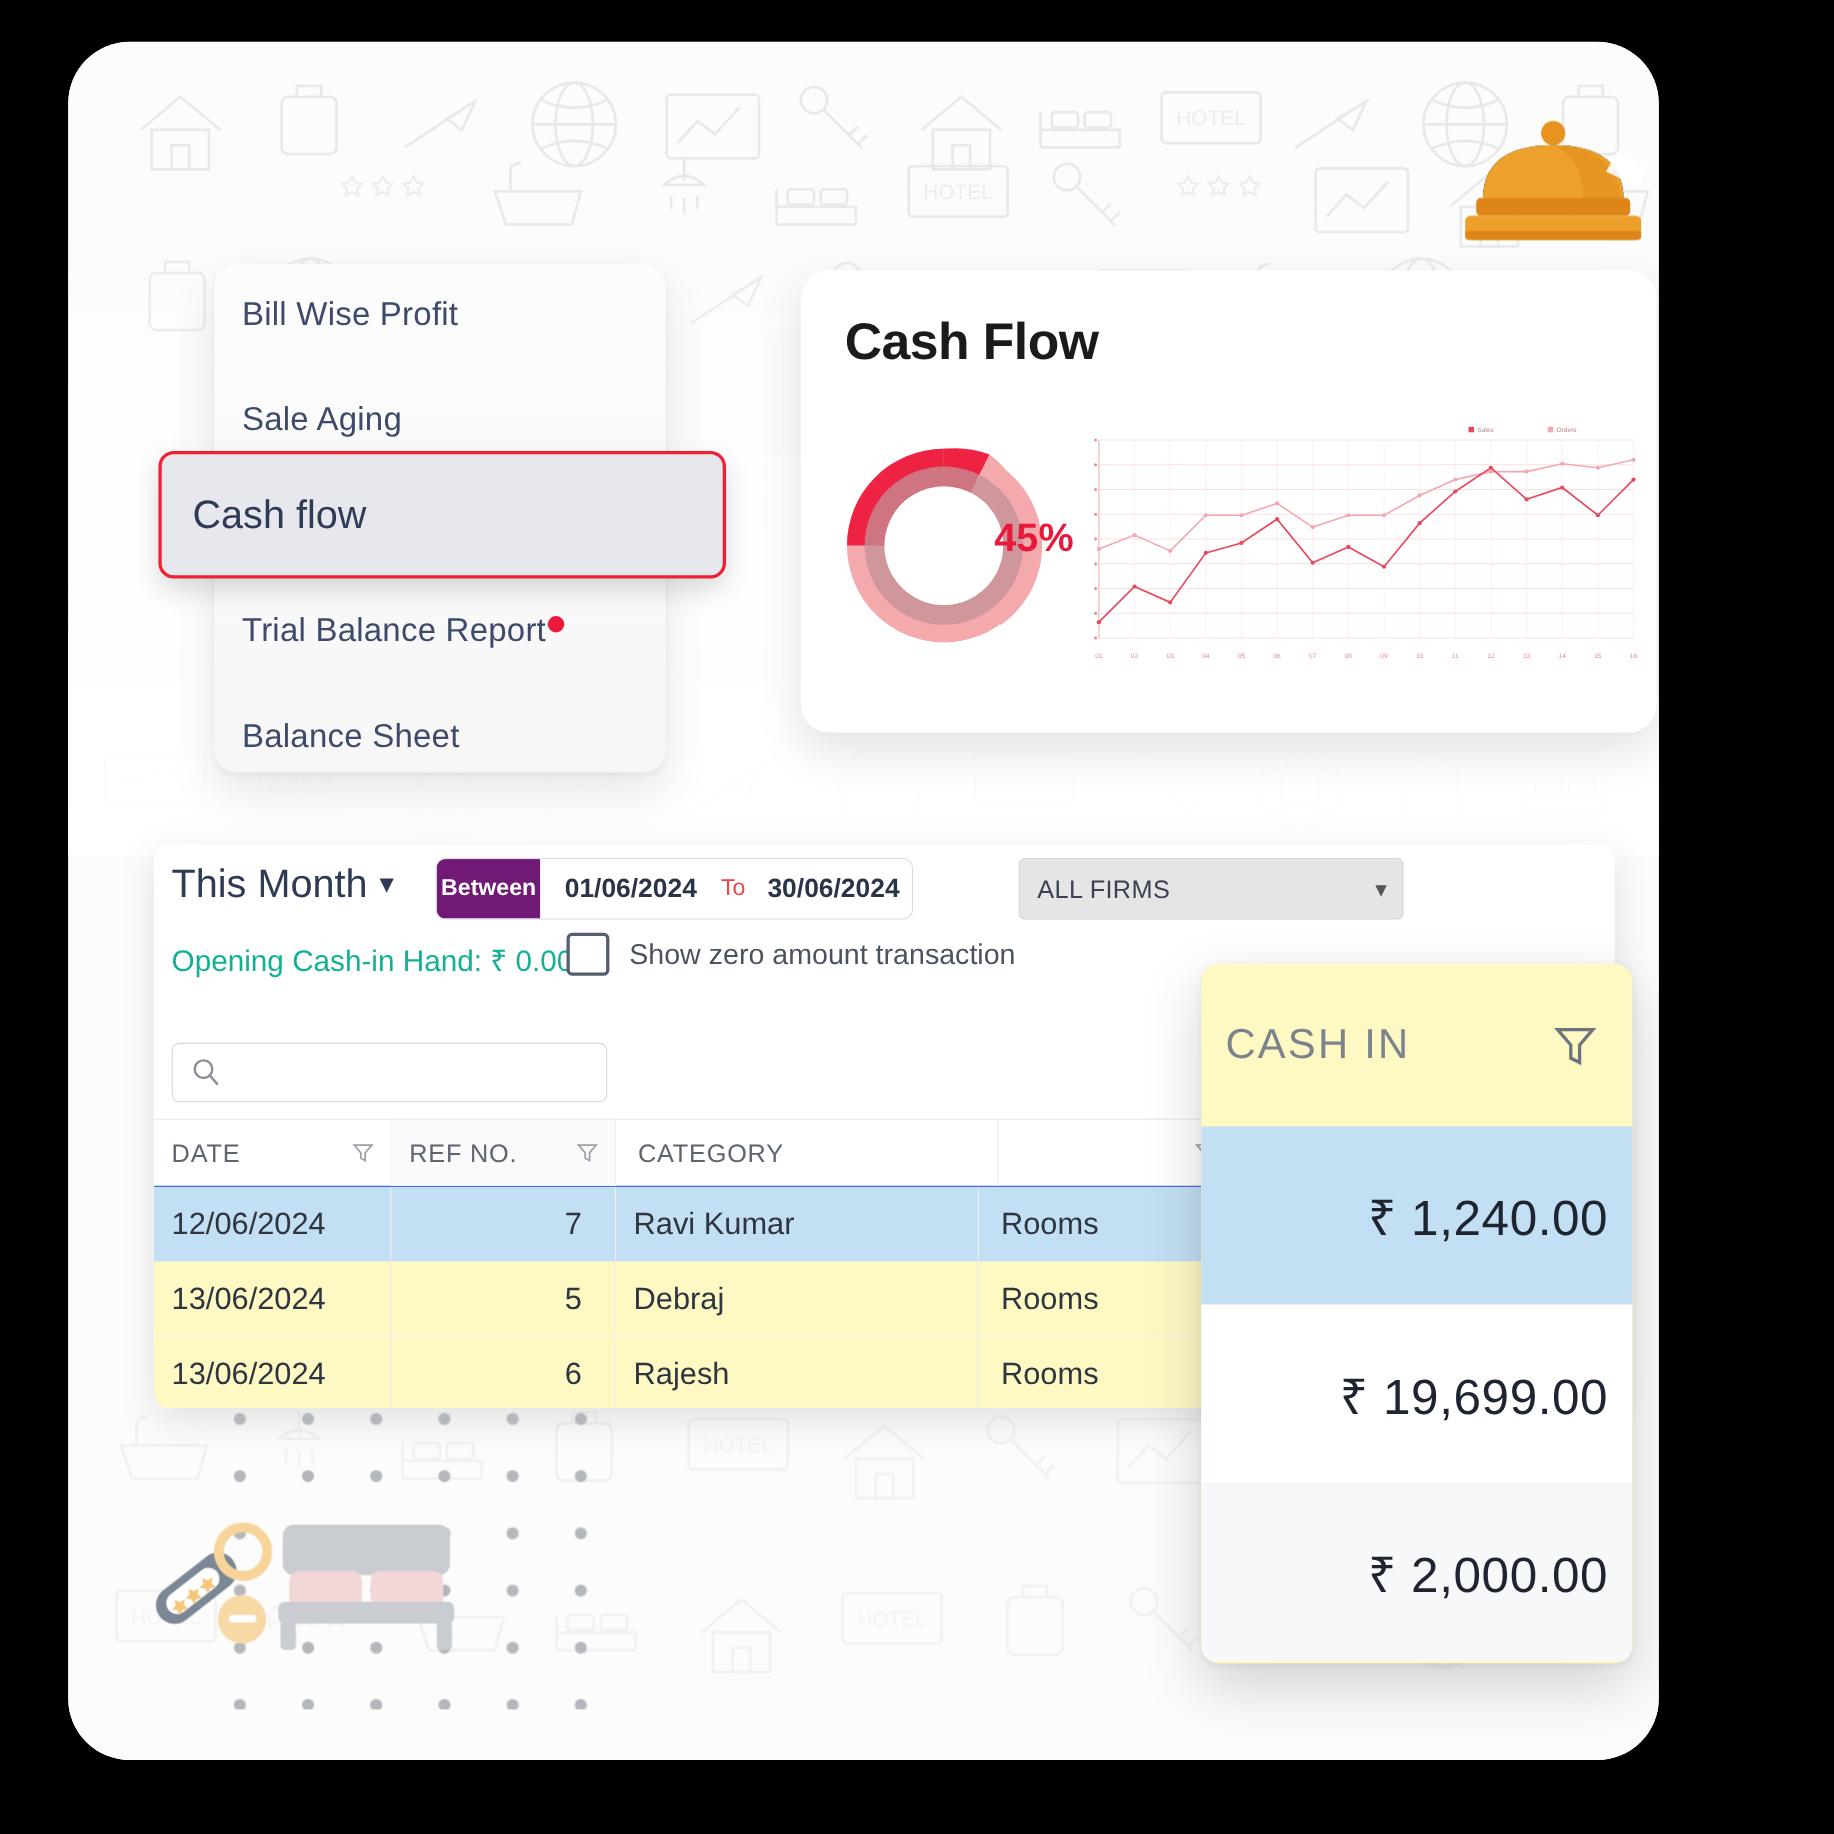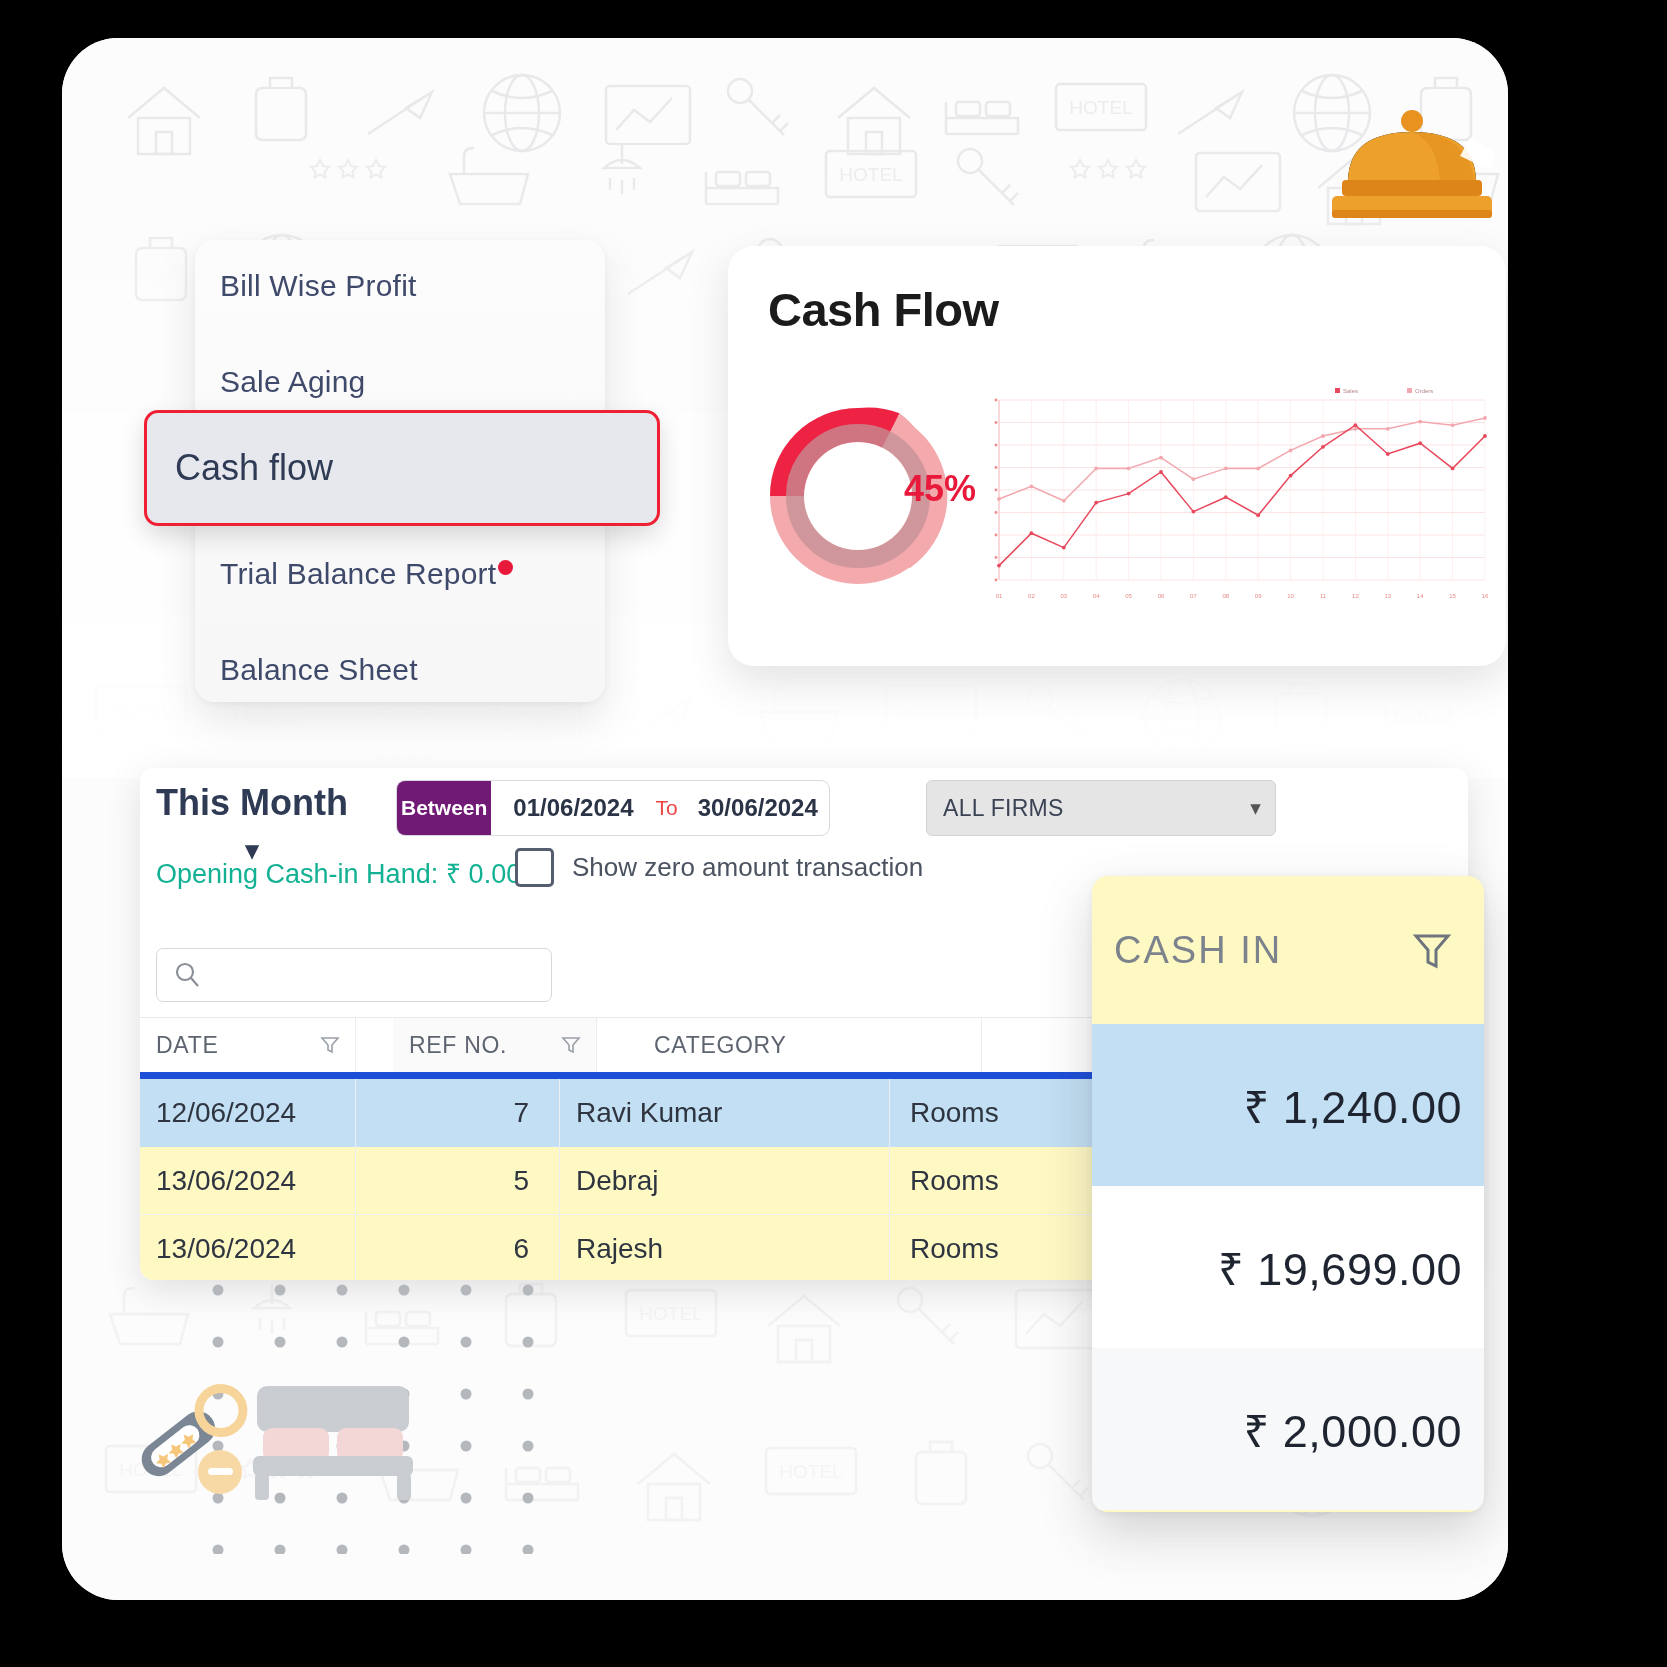--- a/index.html
+++ b/index.html
@@ -95,21 +95,21 @@
     background: #ffffff;
     border-radius: 14px;
     box-shadow: 0 10px 34px rgba(90,80,90,.16);
     overflow: hidden;
   }
   
   #toolbar { position: relative; height: 78px; }
   #period-select {
     position:absolute; left: 16px; top: 14px;
     display:flex; align-items:center; gap: 11px;
-    font-size: 36px; color:#2f3a55; font-weight: 700; flex-direction: column;
+    font-size: 36px; color:#2f3a55; font-weight: 400;
   }
   .caret { font-size: 26px; color:#2f3a55; }
   #date-range {
     position:absolute; left: 256px; top: 12px;
     width: 434px; height: 56px;
     border: 1px solid #d7dadf; border-radius: 9px;
     display:flex; align-items:stretch; overflow:hidden; background:#fff;
   }
   #between-chip {
     background:#701a75; color:#fff;
@@ -153,21 +153,21 @@
   #search-box {
     position:absolute; left: 16px; top: 180px;
     width: 396px; height: 54px;
     border: 1px solid #d5d8dd; border-radius: 7px; background:#fff;
     display:flex; align-items:center; padding-left: 16px;
   }
 
   
   #table { position:absolute; left:0; top: 249px; width: 100%; }
   .trow { display:flex; width: 1328px; }
-  .thead { height: 62px; background: #fff; border-top:1px solid #e7e9ec; border-bottom: 7px solid #1d4ed8; gap: 37px; }
+  .thead { height: 62px; background: #fff; border-top:1px solid #e7e9ec; border-bottom: 1px solid #1d4ed8; }
   .thead .cell {
     display:flex; align-items:center; gap: 10px;
     font-size: 23px; color:#5e6570; letter-spacing: .7px;
     border-right: 1px solid #eceef1;
   }
   .tbody-row { height: 68px; align-items:center; font-size: 28px; color:#2f3540; }
   .tbody-row .cell { display:flex; align-items:center; height:100%; border-right:1px solid #eceef1; }
   .row-selected { background: #c2dff3; }
   .row-plain { background:#fef9c3; border-bottom:1px solid #eef0f2; }
   .c-date  { width: 216px; padding-left: 16px; }

